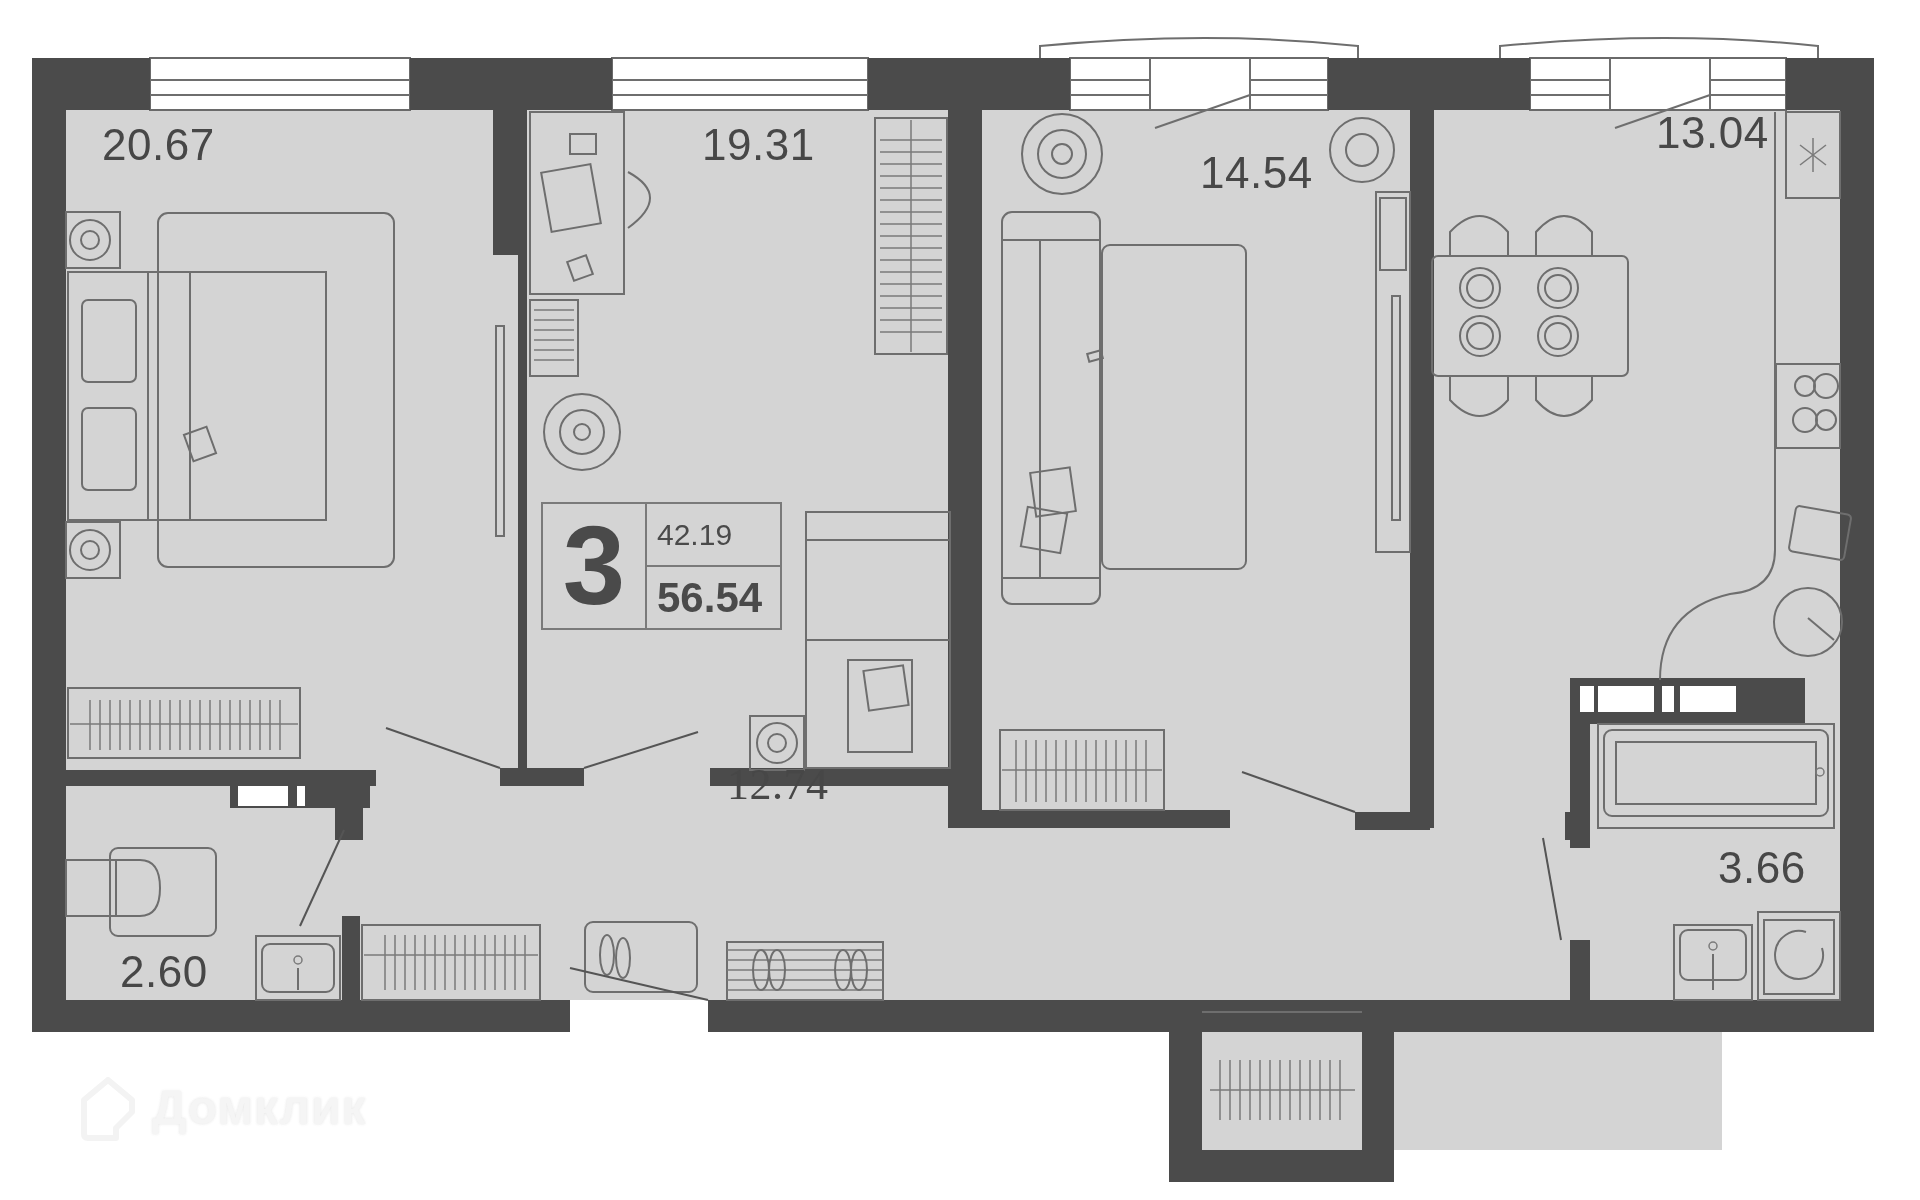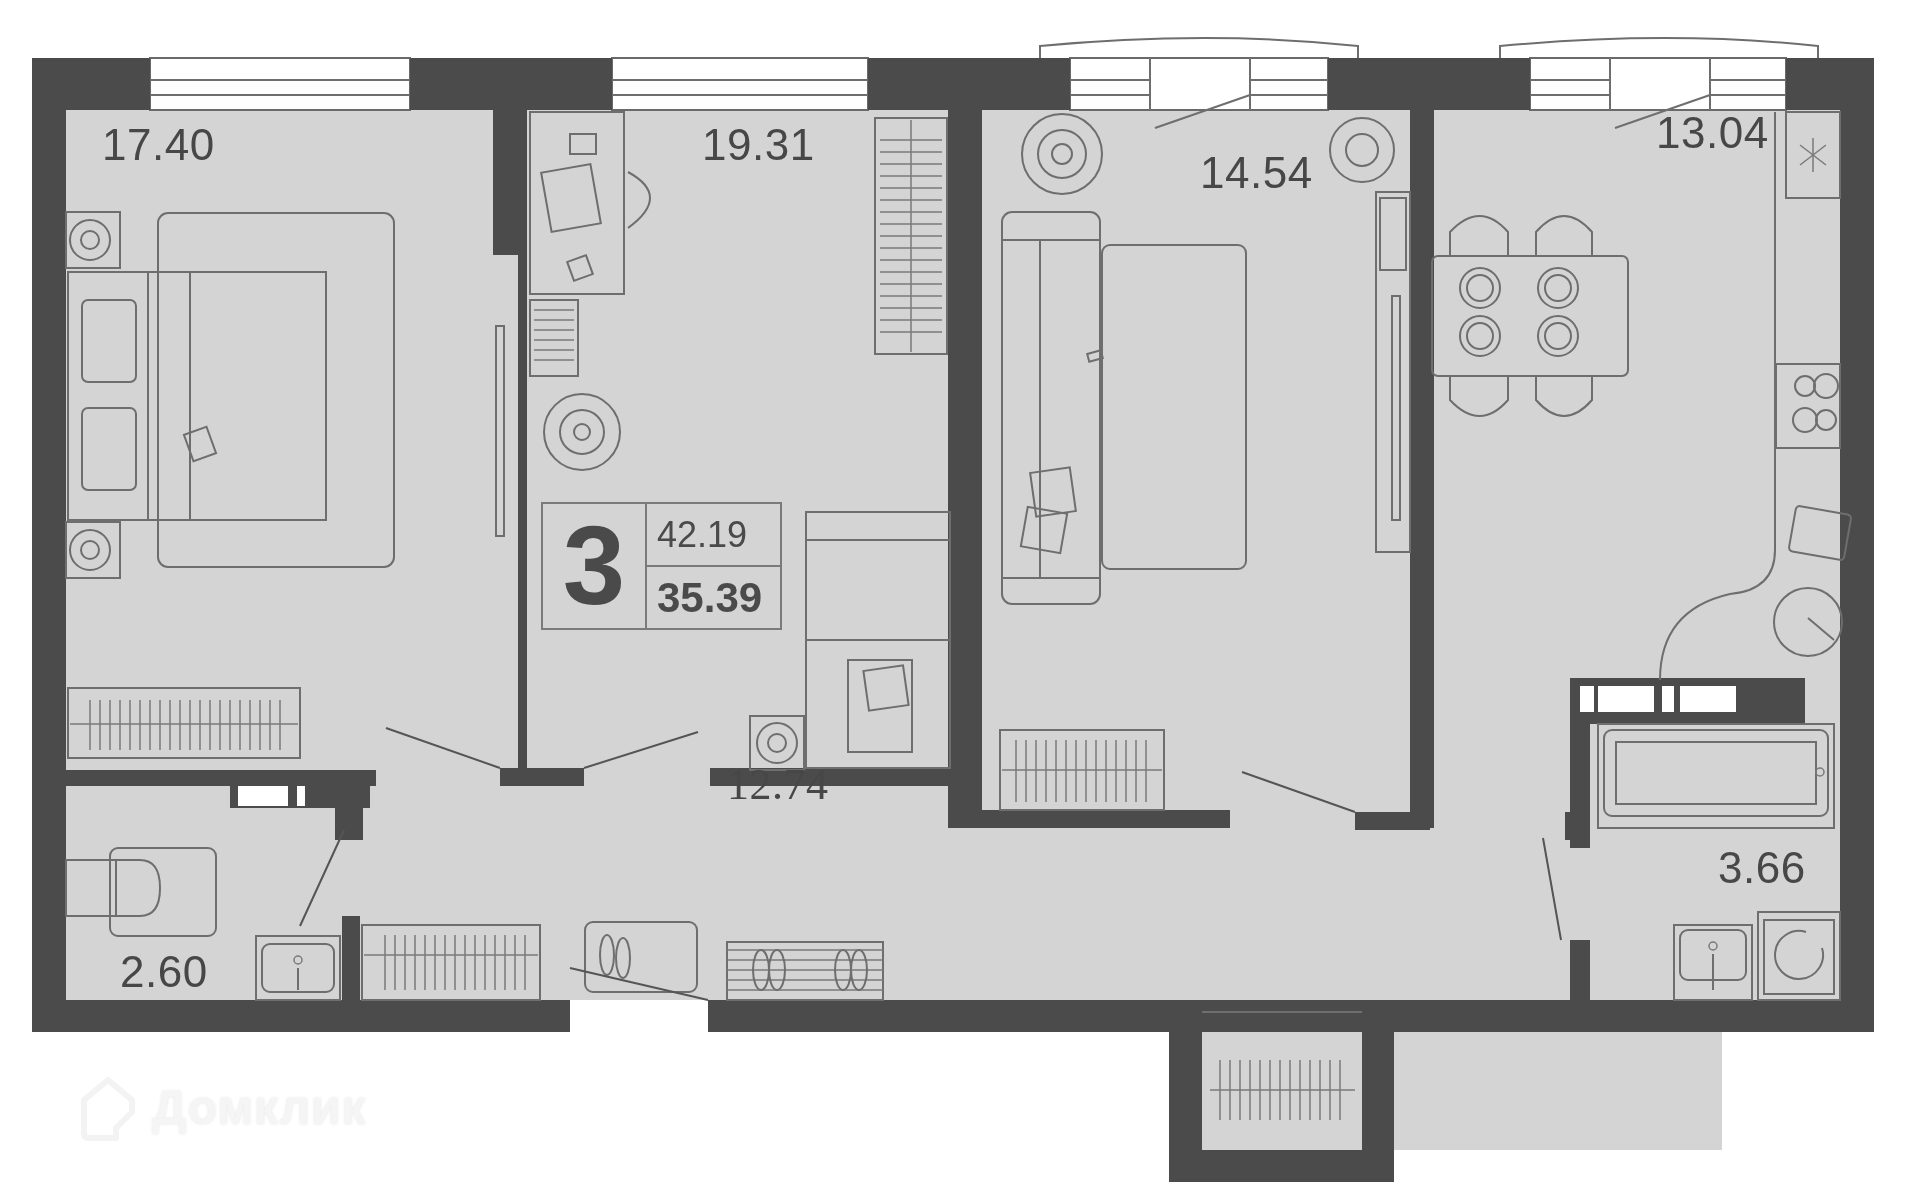--- a/index.html
+++ b/index.html
@@ -8,21 +8,21 @@
   .wall { fill:#4b4b4b; }
   .floor { fill:#d4d4d4; }
   .win { fill:#ffffff; stroke:#6a6a6a; stroke-width:2; }
   .ln { fill:none; stroke:#6e6e6e; stroke-width:2; }
   .ln1 { fill:none; stroke:#7a7a7a; stroke-width:1.5; }
   .door { fill:none; stroke:#555; stroke-width:2; }
   .lbl { position:absolute; font-family:"Liberation Sans", sans-serif; color:#474747; font-size:44px; letter-spacing:0.5px; }
   #badge { position:absolute; left:541px; top:502px; width:241px; height:128px; border:2px solid #7a7a7a; box-sizing:border-box; display:flex; }
   #badge .rooms { width:102px; border-right:2px solid #7a7a7a; display:flex; align-items:center; justify-content:center; font-size:112px; font-weight:bold; color:#4a4a4a; line-height:1; }
   #badge .areas { flex:1; display:flex; flex-direction:column; }
-  #badge .living { flex:1; border-bottom:2px solid #7a7a7a; display:flex; align-items:center; padding-left:10px; font-size:36px; color:#4a4a4a; }
+  #badge .living { flex:1; border-bottom:2px solid #7a7a7a; display:flex; align-items:center; padding-left:10px; font-size:30px; color:#4a4a4a; }
   #badge .total { flex:1; display:flex; align-items:center; padding-left:10px; font-size:42px; font-weight:bold; color:#4a4a4a; }
   #watermark { position:absolute; left:78px; top:1072px; display:flex; align-items:center; gap:14px; opacity:0.9; }
   #watermark .wm-text { font-size:48px; font-weight:bold; color:#f4f4f4; text-shadow:0 0 3px #e2e2e2; letter-spacing:1px; }
 </style>
 </head>
 <body>
 
 <svg id="plan" viewBox="0 0 1920 1200" xmlns="http://www.w3.org/2000/svg">
 
   <g>
@@ -279,33 +279,33 @@
   </g>
   <line class="door" x1="1543" y1="838" x2="1561" y2="940"></line>
 
   <g>
     <line class="ln" x1="1202" y1="1012" x2="1362" y2="1012"></line>
     <line class="ln1" x1="1210" y1="1090" x2="1355" y2="1090"></line>
     <path class="ln1" d="M1220 1060 V1120 M1230 1060 V1120 M1240 1060 V1120 M1250 1060 V1120 M1260 1060 V1120 M1270 1060 V1120 M1280 1060 V1120 M1290 1060 V1120 M1300 1060 V1120 M1310 1060 V1120 M1320 1060 V1120 M1330 1060 V1120 M1340 1060 V1120"></path>
   </g>
 </svg>
 
-<div class="lbl" style="left:102px;top:120px;">17.40</div>
+<div class="lbl" style="left:102px;top:120px;">20.67</div>
 <div class="lbl" style="left:702px;top:120px;">19.31</div>
 <div class="lbl" style="left:1200px;top:120px;margin-top:28px;">14.54</div>
 <div class="lbl" style="left:1656px;top:108px;">13.04</div>
 <div class="lbl" style="left:727px;top:759px;font-family:Liberation Serif, serif;">12.74</div>
 <div class="lbl" style="left:120px;top:947px;">2.60</div>
 <div class="lbl" style="left:1718px;top:843px;">3.66</div>
 
 <div id="badge">
   <div class="rooms">3</div>
   <div class="areas">
     <div class="living">42.19</div>
-    <div class="total">35.39</div>
+    <div class="total">56.54</div>
   </div>
 </div>
 
 <div id="watermark">
   <svg width="60" height="70" viewBox="0 0 60 70">
     <path d="M6 28 L30 8 L54 28 V40 L38 56 V66 H10 Q6 66 6 62 Z" fill="none" stroke="#f2f2f2" stroke-width="6" stroke-linejoin="round"></path>
   </svg>
   <span class="wm-text">Домклик</span>
 </div>
 

